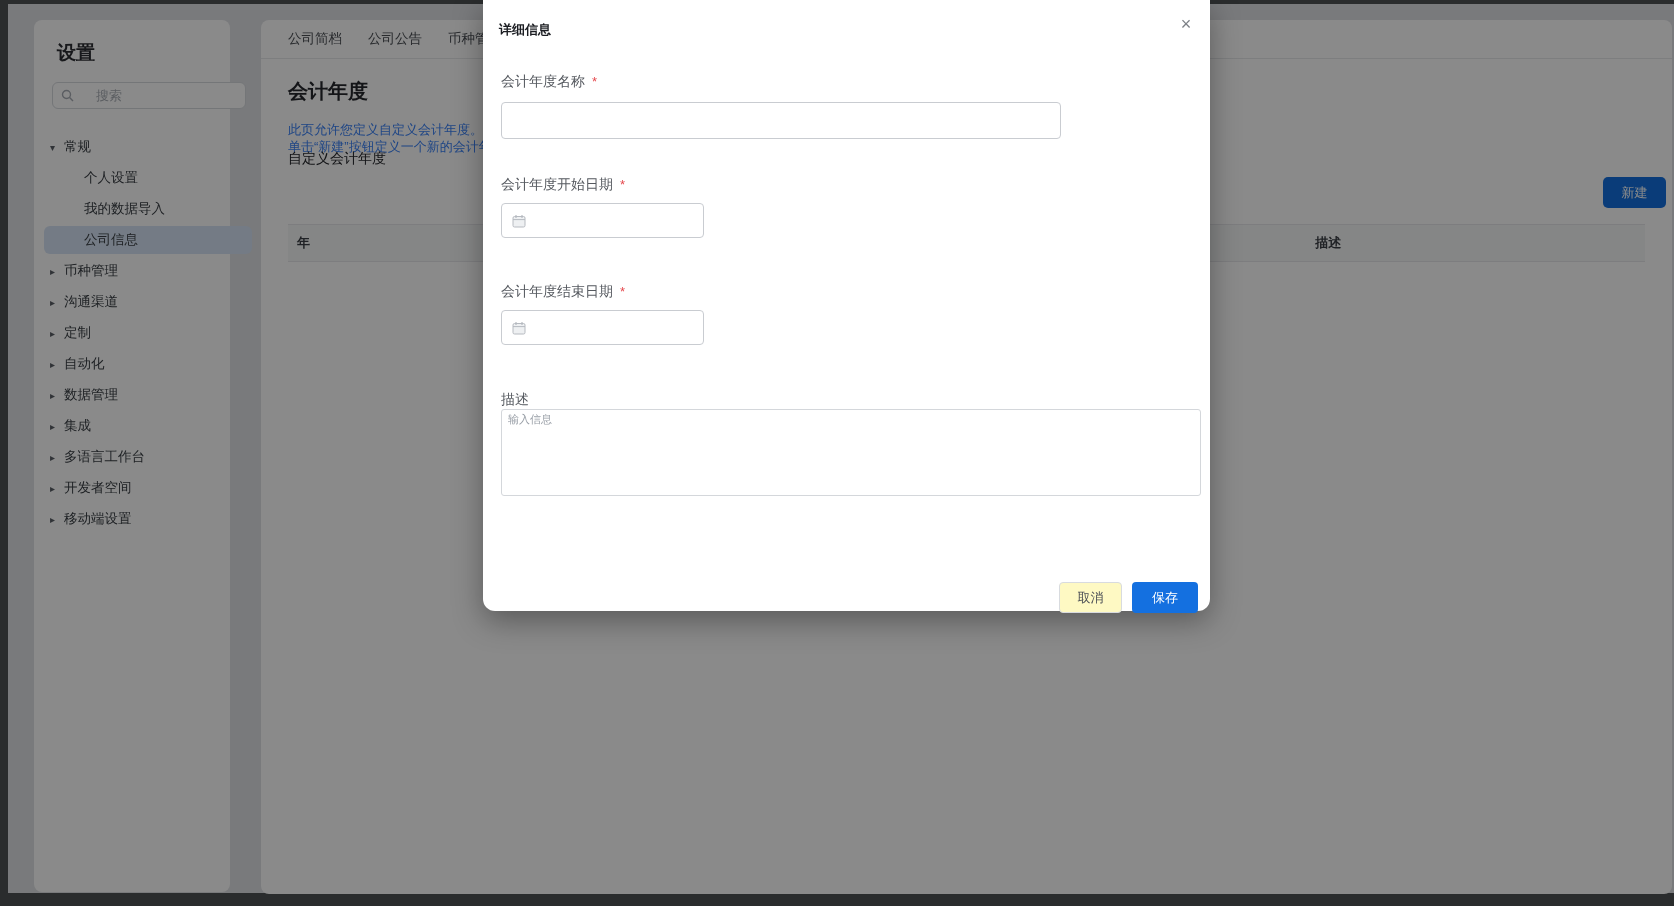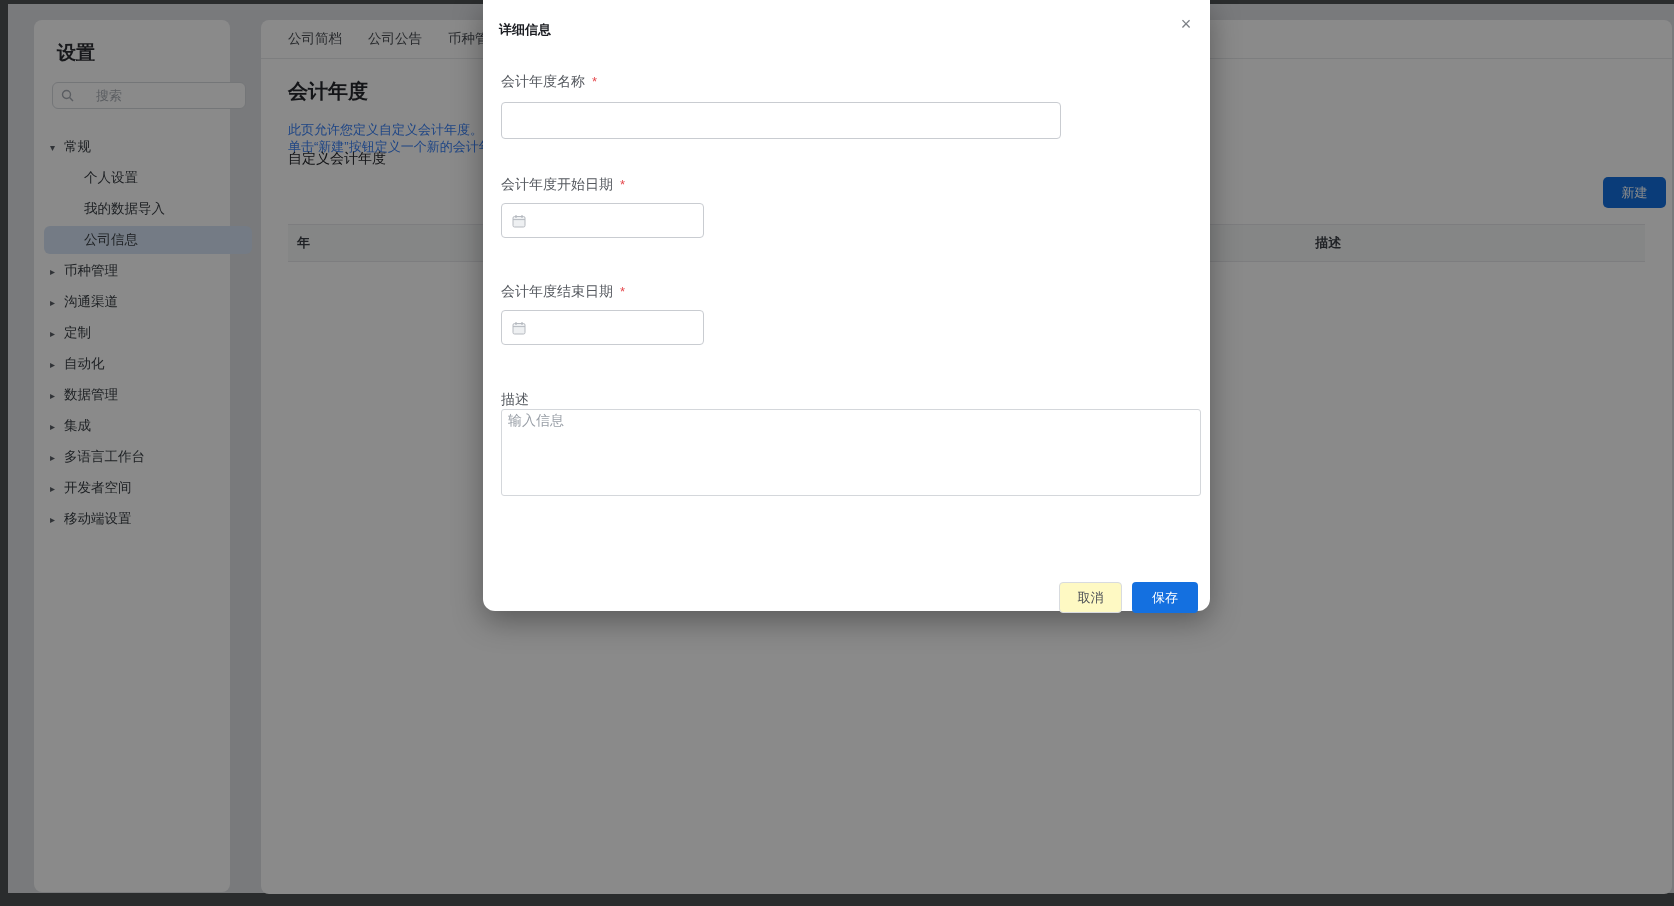--- a/index.html
+++ b/index.html
@@ -85,21 +85,21 @@
     font-size:13px; color:#333; padding:0 10px; font-family:inherit;
   }
   .date-input {
     position:absolute; left:18px; width:203px; height:35px;
     border:1px solid #c9ccd1; border-radius:4px; background:#fff;
     display:flex; align-items:center; padding-left:10px; cursor:pointer;
   }
   .modal textarea {
     position:absolute; left:18px; top:409px; width:700px; height:87px;
     border:1px solid #d4d7db; border-radius:3px; resize:none; outline:none;
-    font-size:14px; color:#333; padding:2px 6px; font-family:inherit;
+    font-size:11px; color:#333; padding:2px 6px; font-family:inherit;
   }
   .modal textarea::placeholder { color:#989ea6; }
   .modal-footer { position:absolute; right:12px; top:582px; display:flex; gap:10px; }
   .btn-cancel {
     width:63px; height:31px; background:#fef9c3; border:1px solid #d8dbdf;
     border-radius:4px; color:#4a4e55;
   }
   .btn-save { width:66px; height:31px; border-radius:4px; }
 </style>
 </head>

